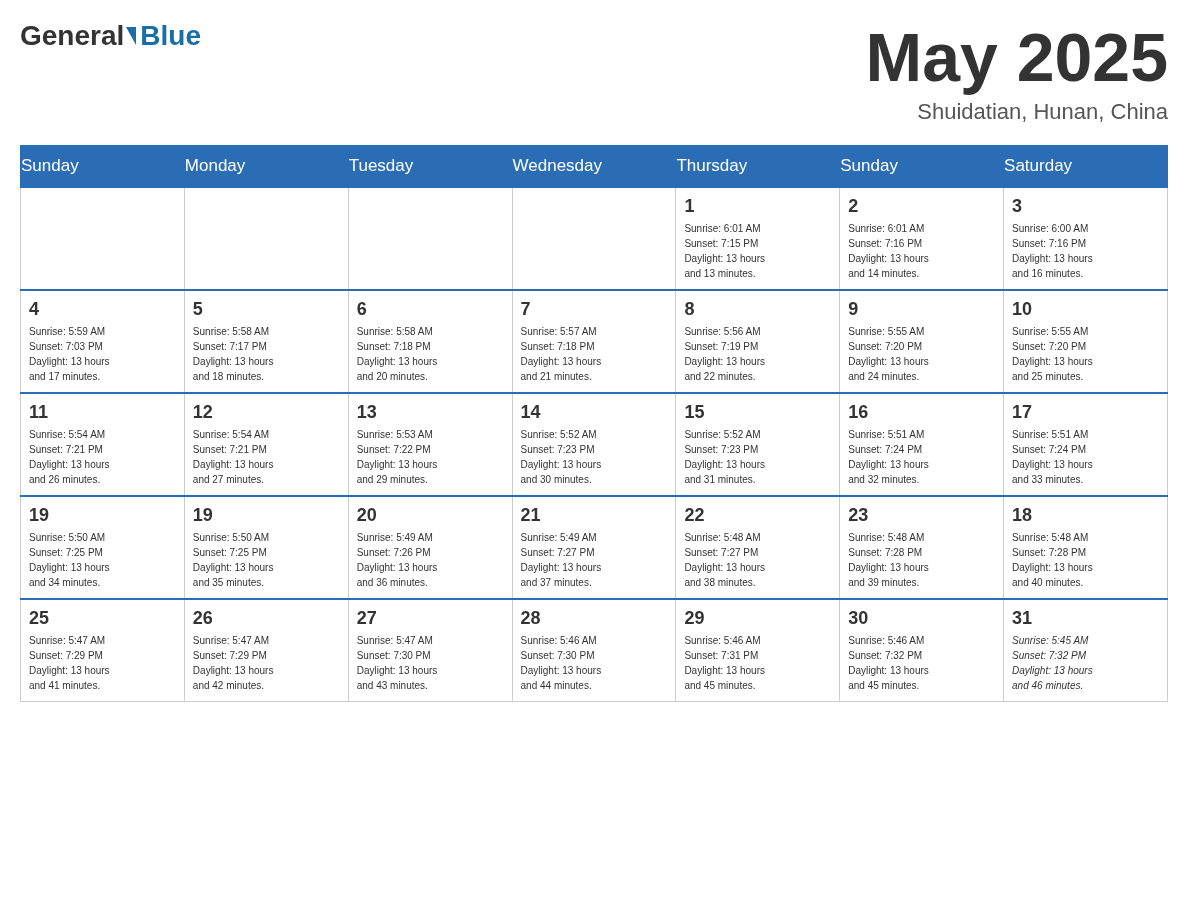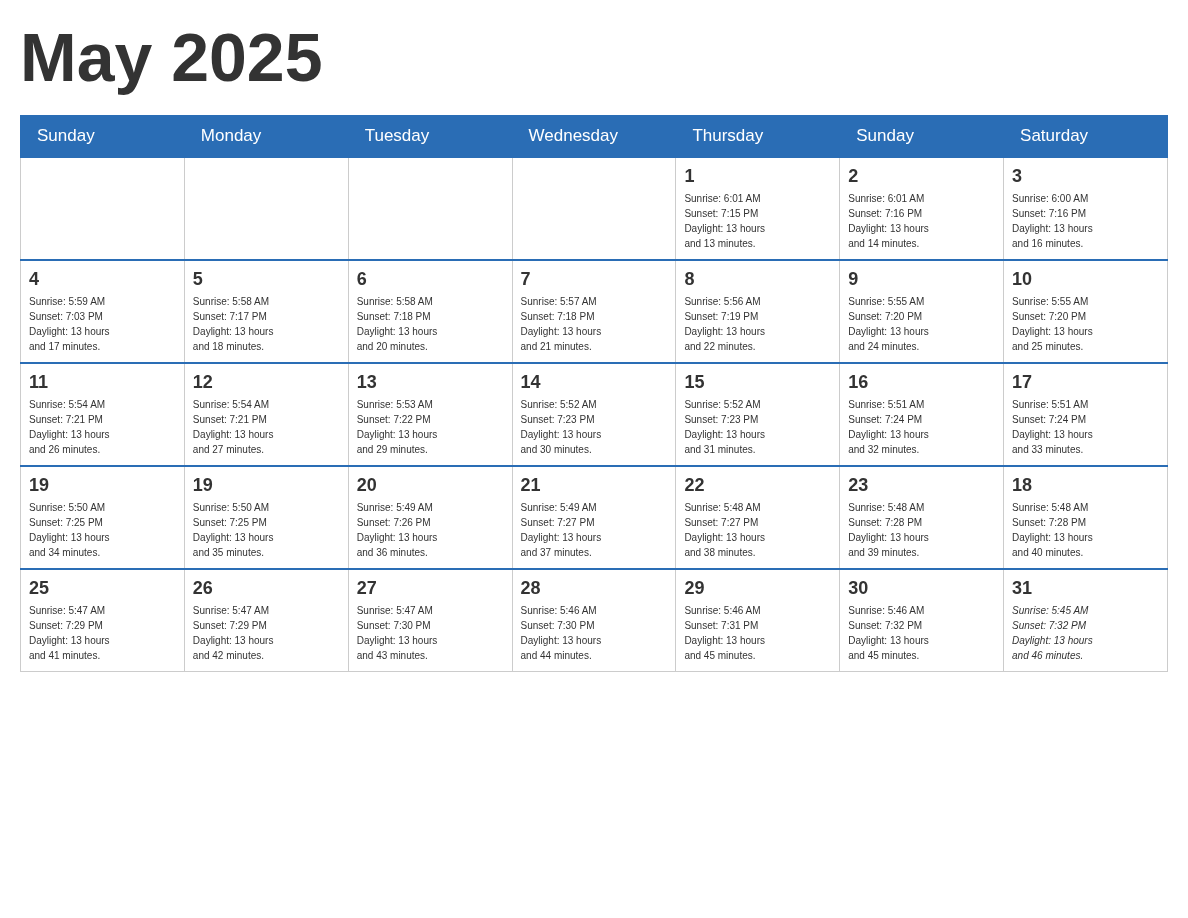--- a/index.html
+++ b/index.html
@@ -60,21 +60,21 @@
       margin-top: 4px;
     }
     .calendar {
       width: 100%;
       border-collapse: collapse;
       border: 1px solid #999;
     }
     .calendar th {
       background-color: #2a6db5;
       color: #fff;
-      padding: 10px 16px;
+      padding: 10px 0;
       text-align: left;
       font-size: 17px;
       font-weight: normal;
       border: 1px solid #2a6db5;
     }
     .calendar td {
       vertical-align: top;
       padding: 8px;
       border: 1px solid #ccc;
       width: 14.28%;
@@ -98,22 +98,30 @@
       background: #fff;
     }
     tr.week-row td {
       border-top: 2px solid #2a6db5;
     }
   </style>
 </head>
 <body>
 
 <div class="header">
+  <div class="logo">
+    <div class="logo-text">
+      <span class="logo-general">General</span>
+      <span class="logo-triangle"></span>
+      <span class="logo-blue">Blue</span>
+    </div>
+  </div>
   <div class="title-block">
     <div class="month-title">May 2025</div>
+    <div class="location-title">Shuidatian, Hunan, China</div>
   </div>
 </div>
 
 <table class="calendar">
   <thead>
     <tr>
 
     <th>Sunday</th>
         <th>Monday</th>
         <th>Tuesday</th>

